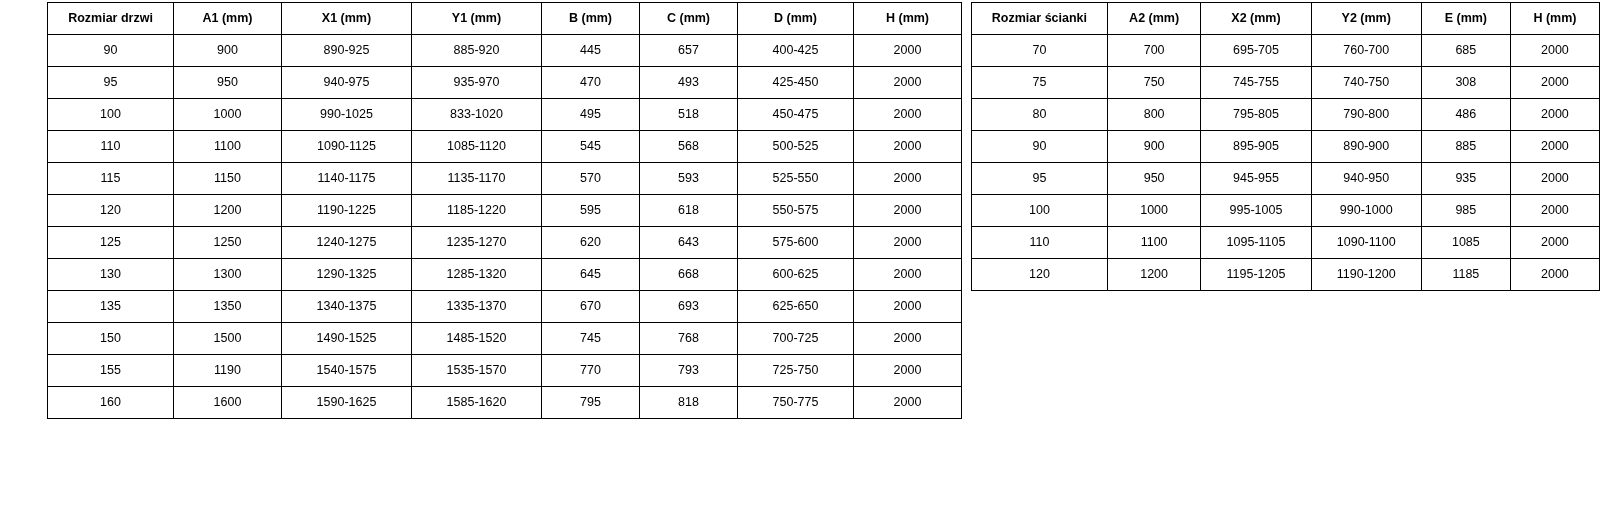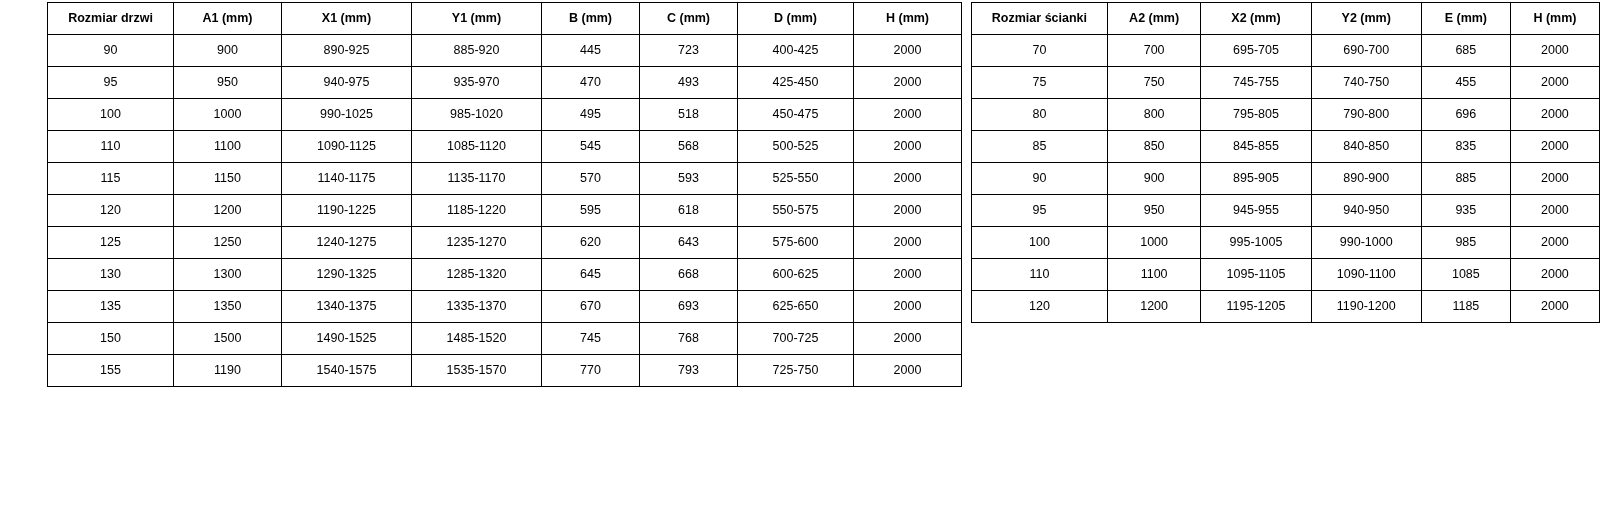--- a/index.html
+++ b/index.html
@@ -96,39 +96,39 @@
             <th>H (mm)</th>
           </tr>
       </thead>
       <tbody id="doors-body">
           <tr>
             <td>90</td>
             <td>900</td>
             <td>890-925</td>
             <td>885-920</td>
             <td>445</td>
-            <td>723</td>
+            <td>657</td>
             <td>400-425</td>
             <td>2000</td>
           </tr>
           <tr>
             <td>95</td>
             <td>950</td>
             <td>940-975</td>
             <td>935-970</td>
             <td>470</td>
             <td>493</td>
             <td>425-450</td>
             <td>2000</td>
           </tr>
           <tr>
             <td>100</td>
             <td>1000</td>
             <td>990-1025</td>
-            <td>985-1020</td>
+            <td>833-1020</td>
             <td>495</td>
             <td>518</td>
             <td>450-475</td>
             <td>2000</td>
           </tr>
           <tr>
             <td>110</td>
             <td>1100</td>
             <td>1090-1125</td>
             <td>1085-1120</td>
@@ -198,20 +198,30 @@
             <td>2000</td>
           </tr>
           <tr>
             <td>155</td>
             <td>1190</td>
             <td>1540-1575</td>
             <td>1535-1570</td>
             <td>770</td>
             <td>793</td>
             <td>725-750</td>
+            <td>2000</td>
+          </tr>
+          <tr>
+            <td>160</td>
+            <td>1600</td>
+            <td>1590-1625</td>
+            <td>1585-1620</td>
+            <td>795</td>
+            <td>818</td>
+            <td>750-775</td>
             <td>2000</td>
           </tr>
         </tbody>
     </table>
   </div>
 
   <div class="table-wrap" id="walls-wrap">
     <table class="spec" id="walls-table">
       <colgroup>
         <col class="c0">
@@ -229,46 +239,38 @@
             <th>Y2 (mm)</th>
             <th>E (mm)</th>
             <th>H (mm)</th>
           </tr>
       </thead>
       <tbody id="walls-body">
           <tr>
             <td>70</td>
             <td>700</td>
             <td>695-705</td>
-            <td>690-700</td>
+            <td>760-700</td>
             <td>685</td>
             <td>2000</td>
           </tr>
           <tr>
             <td>75</td>
             <td>750</td>
             <td>745-755</td>
             <td>740-750</td>
-            <td>455</td>
+            <td>308</td>
             <td>2000</td>
           </tr>
           <tr>
             <td>80</td>
             <td>800</td>
             <td>795-805</td>
             <td>790-800</td>
-            <td>696</td>
-            <td>2000</td>
-          </tr>
-          <tr>
-            <td>85</td>
-            <td>850</td>
-            <td>845-855</td>
-            <td>840-850</td>
-            <td>835</td>
+            <td>486</td>
             <td>2000</td>
           </tr>
           <tr>
             <td>90</td>
             <td>900</td>
             <td>895-905</td>
             <td>890-900</td>
             <td>885</td>
             <td>2000</td>
           </tr>

